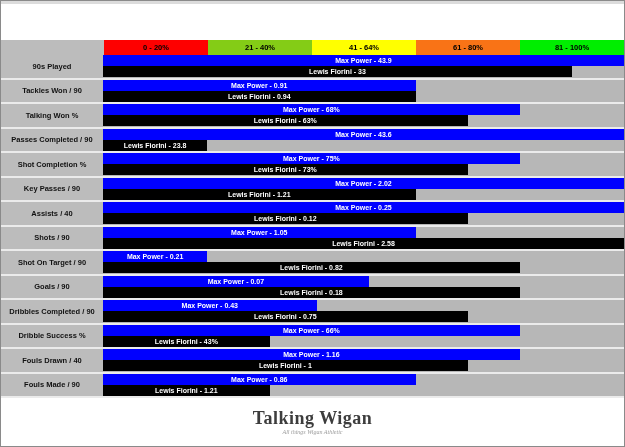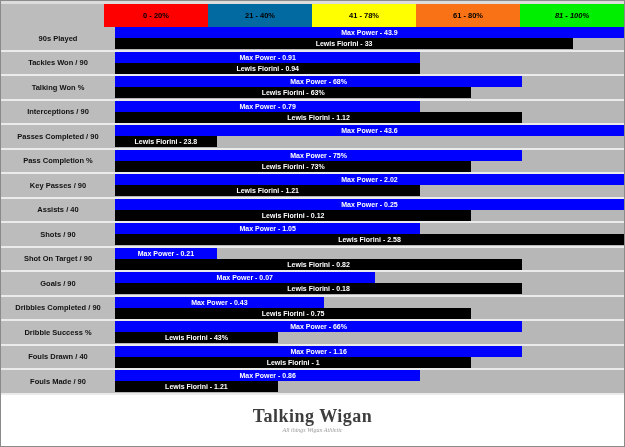--- a/index.html
+++ b/index.html
@@ -6,35 +6,35 @@
   *{box-sizing:border-box;}
   .frame{
     width:625px;height:447px;
     border:1px solid #8a8a8a;
     font-family:"Liberation Sans", sans-serif;
     display:flex;flex-direction:column;
     background:#ffffff;
     overflow:hidden;
   }
   .top-gap{height:3px;background:#dcdcdc;flex:0 0 auto;}
-  .legend-row{display:flex;height:23px;flex:0 0 auto;}
+  .legend-row{display:flex;height:15px;flex:0 0 auto;margin-top:36px;}
   .legend-spacer{width:103px;background:#bcbcbc;flex:0 0 auto;}
   .legend{flex:1;display:flex;}
   .legend-item{
     flex:1;display:flex;align-items:center;justify-content:center;
     font-size:7.5px;font-weight:bold;color:#000;white-space:nowrap;overflow:hidden;
   }
   .rows{flex:0 0 auto;}
   .group{
     display:flex;height:24.5px;
     border-bottom:2.5px solid #ebebeb;
     background:#b7b7b7;
   }
   .cat-label{
-    width:114px;flex:0 0 auto;
+    width:102px;flex:0 0 auto;
     display:flex;align-items:center;justify-content:center;
     font-size:7.5px;font-weight:bold;color:#111;
     background:#bcbcbc;
     white-space:nowrap;overflow:hidden;
   }
   .bars{flex:1;display:flex;flex-direction:column;}
   .track{height:11px;width:100%;background:#b7b7b7;position:relative;}
   .bar{
     height:11px;
     display:flex;align-items:center;justify-content:center;
@@ -59,24 +59,24 @@
 </head>
 <body>
 
 <div class="frame">
   <div class="top-gap"></div>
 
   <div class="legend-row">
     <div class="legend-spacer"></div>
     <div class="legend">
         <div class="legend-item" style="background: rgb(254, 0, 0);">0 - 20%</div>
-        <div class="legend-item" style="background: #0369a1;">21 - 40%</div>
-        <div class="legend-item" style="background: rgb(255, 255, 0);">41 - 78%</div>
+        <div class="legend-item" style="background: #84cc16;">21 - 40%</div>
+        <div class="legend-item" style="background: rgb(255, 255, 0);">41 - 64%</div>
         <div class="legend-item" style="background: #f97316;">61 - 80%</div>
-        <div class="legend-item" style="background: rgb(0, 238, 0); font-style: italic;">81 - 100%</div>
+        <div class="legend-item" style="background: rgb(0, 238, 0);">81 - 100%</div>
       </div>
   </div>
 
   <div class="rows">
       <div class="group">
         <div class="cat-label">90s Played</div>
         <div class="bars">
           <div class="track">
             <div class="bar" style="width: 100%; background: rgb(0, 0, 255);">Max Power - 43.9</div>
           </div>
@@ -101,43 +101,32 @@
         <div class="bars">
           <div class="track">
             <div class="bar" style="width: 80%; background: rgb(0, 0, 255);">Max Power - 68%</div>
           </div>
           <div class="track">
             <div class="bar" style="width: 70%; background: rgb(0, 0, 0);">Lewis Fiorini - 63%</div>
           </div>
         </div>
       </div>
       <div class="group">
-        <div class="cat-label">Interceptions / 90</div>
-        <div class="bars">
-          <div class="track">
-            <div class="bar" style="width: 60%; background: rgb(0, 0, 255);">Max Power - 0.79</div>
-          </div>
-          <div class="track">
-            <div class="bar" style="width: 80%; background: rgb(0, 0, 0);">Lewis Fiorini - 1.12</div>
-          </div>
-        </div>
-      </div>
-      <div class="group">
         <div class="cat-label">Passes Completed / 90</div>
         <div class="bars">
           <div class="track">
             <div class="bar" style="width: 100%; background: rgb(0, 0, 255);">Max Power - 43.6</div>
           </div>
           <div class="track">
             <div class="bar" style="width: 20%; background: rgb(0, 0, 0);">Lewis Fiorini - 23.8</div>
           </div>
         </div>
       </div>
       <div class="group">
-        <div class="cat-label">Pass Completion %</div>
+        <div class="cat-label">Shot Completion %</div>
         <div class="bars">
           <div class="track">
             <div class="bar" style="width: 80%; background: rgb(0, 0, 255);">Max Power - 75%</div>
           </div>
           <div class="track">
             <div class="bar" style="width: 70%; background: rgb(0, 0, 0);">Lewis Fiorini - 73%</div>
           </div>
         </div>
       </div>
       <div class="group">

